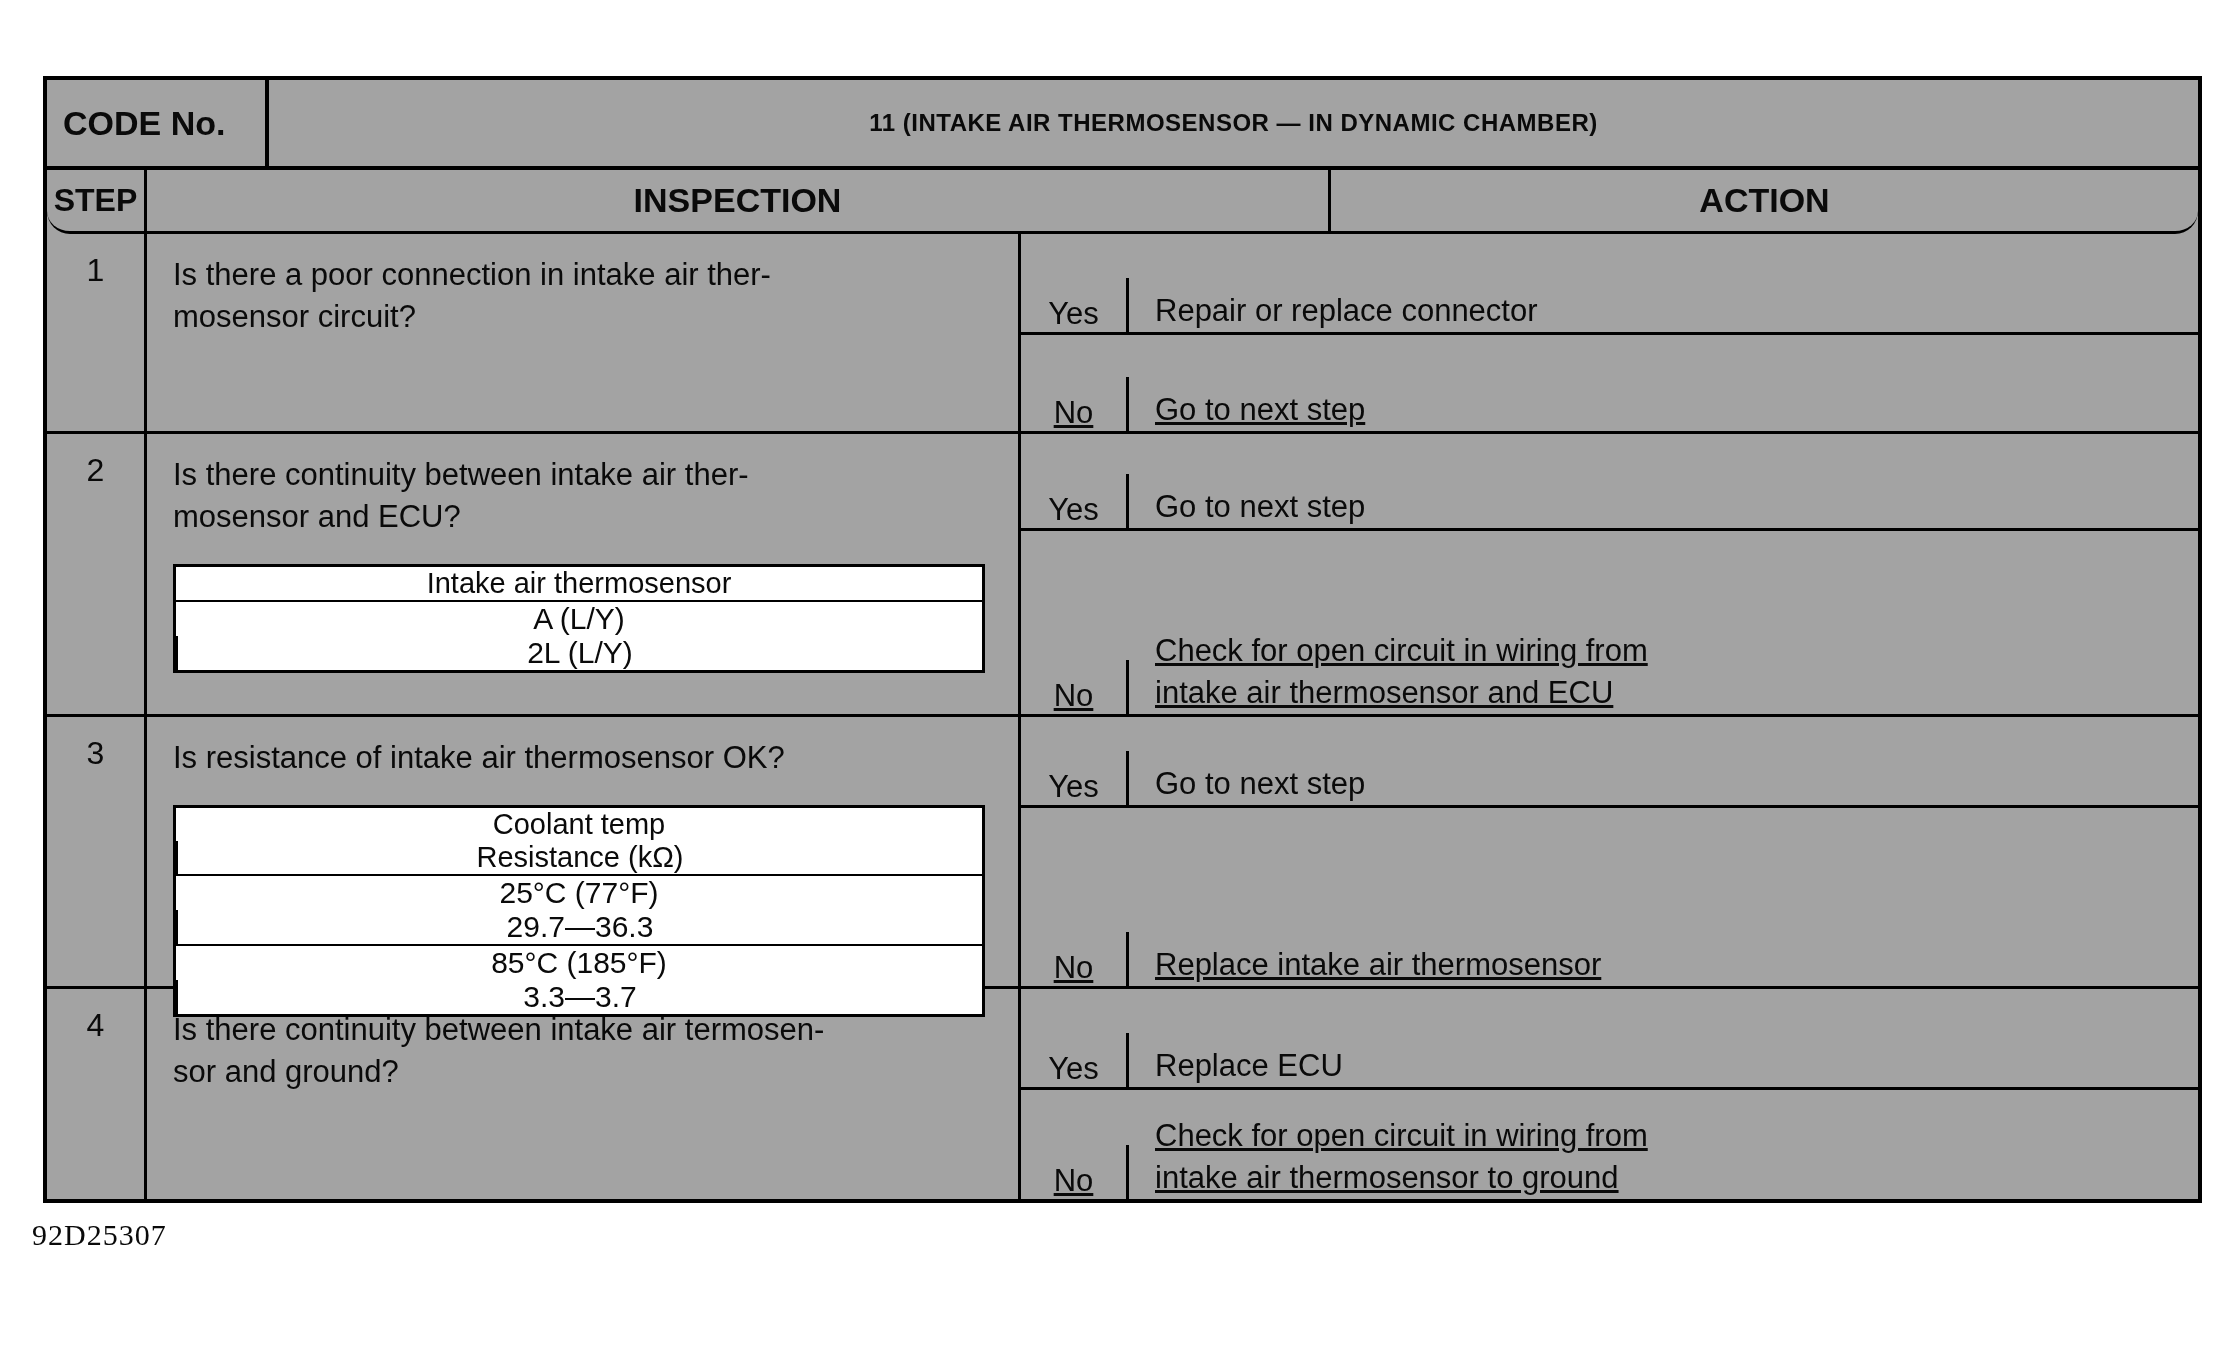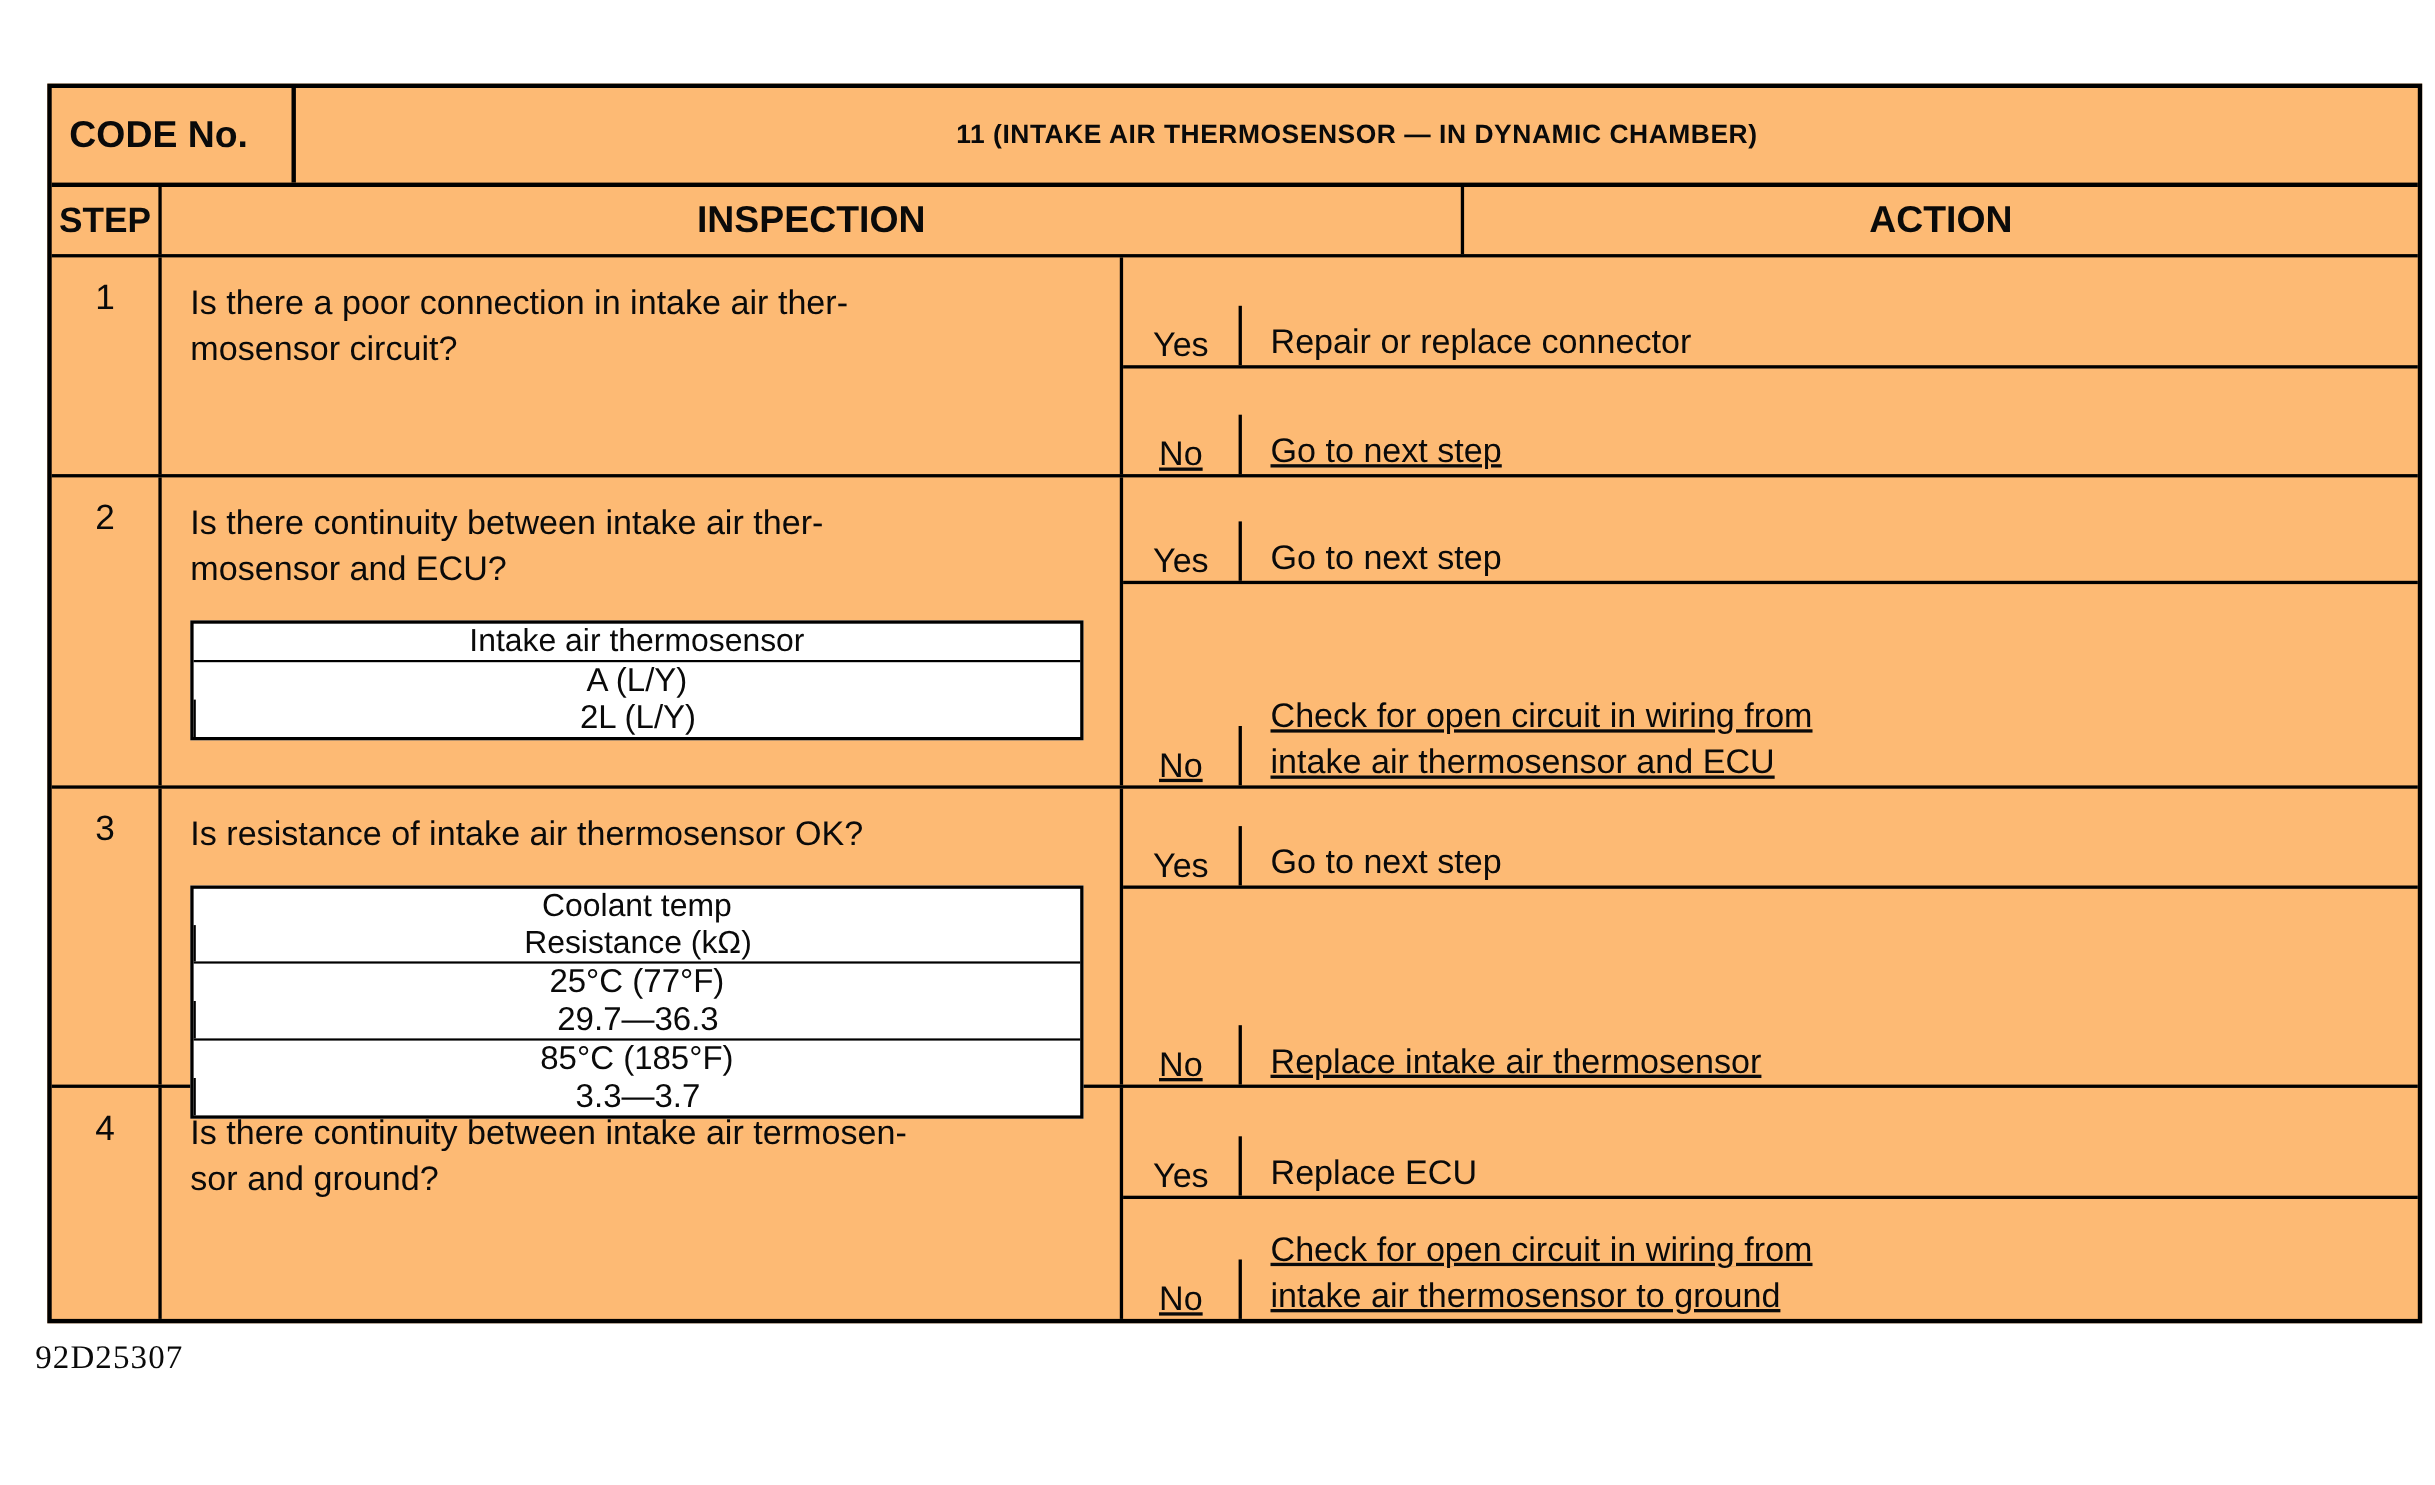--- a/index.html
+++ b/index.html
@@ -10,37 +10,37 @@
     color: #0a0a0a;
     position: relative;
   }
   .page { position: absolute; inset: 0; background: #fff; }
 
   .doc-table {
     position: absolute;
     left: 43px; top: 76px;
     width: 2159px;
     border: 4px solid #000;
-    background: #fdba74;
+    background: #a3a3a3;
   }
 
   
   .code-row { display: flex; height: 90px; border-bottom: 4px solid #000; }
   .code-label-cell {
     width: 222px; border-right: 4px solid #000;
     display: flex; align-items: center; padding-left: 16px;
     font-weight: bold; font-size: 34px;
   }
   .code-title-cell {
     flex: 1; display: flex; align-items: center; justify-content: center;
     font-weight: bold; font-size: 24px; letter-spacing: 0.5px;
   }
 
   
-  .header-row { display: flex; height: 64px; border-bottom: 3px solid #000; }
+  .header-row { display: flex; height: 64px; border-bottom: 3px solid #000; border-radius: 23px; }
   .hdr-cell { display: flex; align-items: center; justify-content: center; font-weight: bold; }
   .hdr-step { width: 100px; border-right: 3px solid #000; font-size: 32px; }
   .hdr-inspection { width: 1184px; border-right: 3px solid #000; font-size: 34px; }
   .hdr-action { flex: 1; font-size: 34px; }
 
   
   .step-row { display: flex; border-bottom: 3px solid #000; }
   .step-row:last-of-type { border-bottom: none; }
   .s1 { height: 200px; }
   .s2 { height: 283px; }

